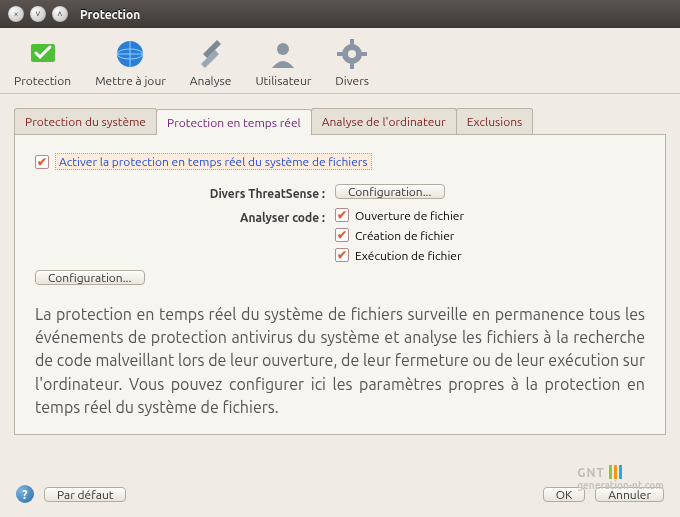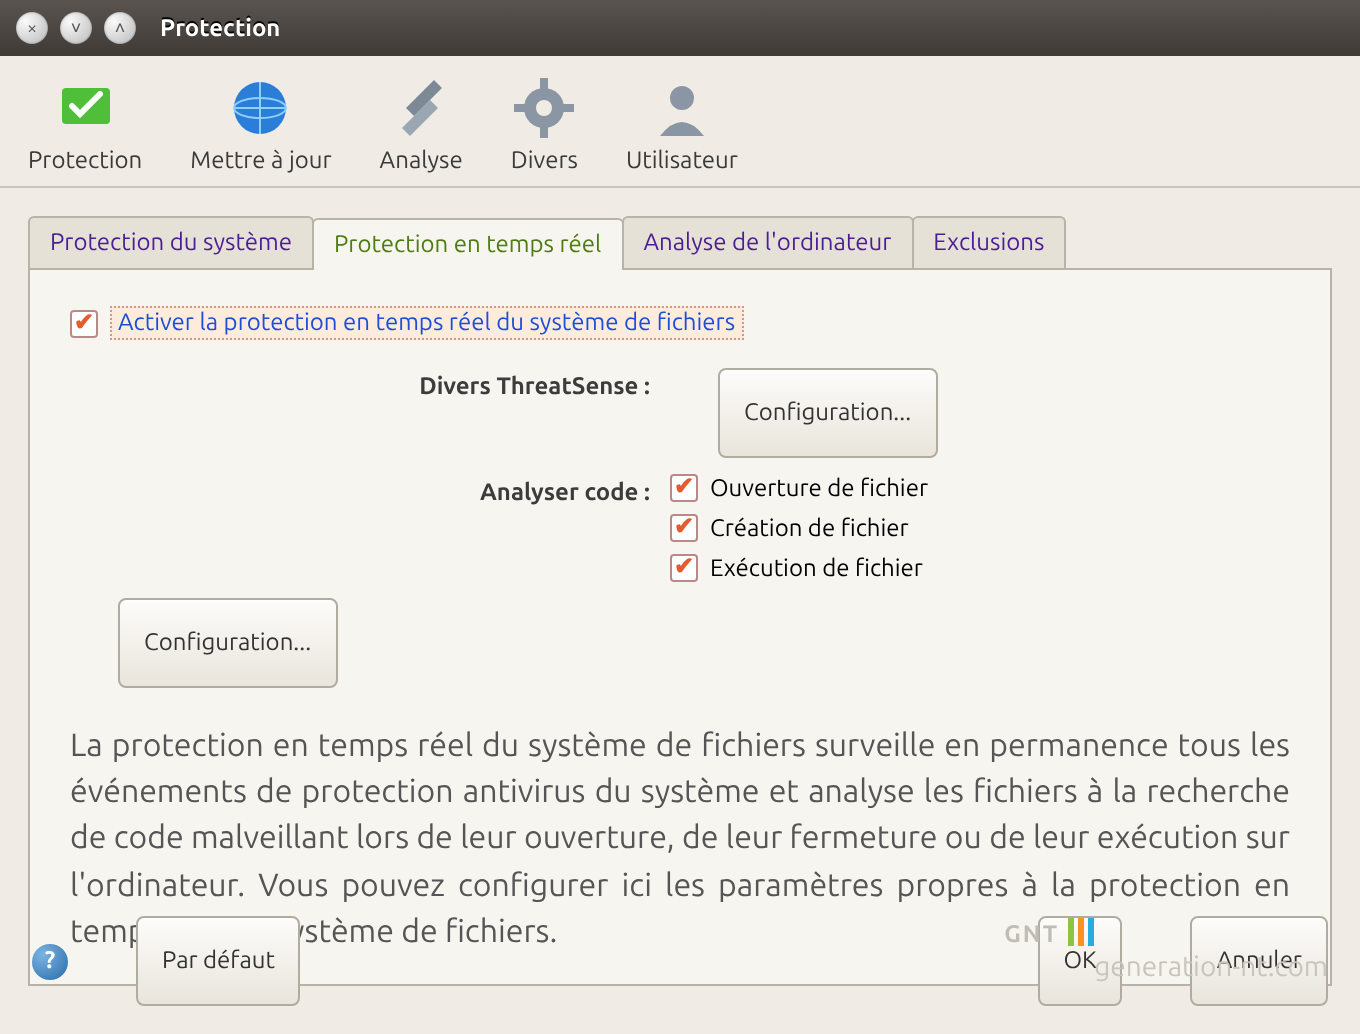--- a/index.html
+++ b/index.html
@@ -8,44 +8,44 @@
   .titlebar { height: 28px; background: linear-gradient(#5a5450, #3f3a36); display: flex; align-items: center; padding: 0 8px; gap: 6px; }
   .wbtn { width: 16px; height: 16px; border-radius: 50%; background: radial-gradient(circle at 30% 30%, #fafafa, #b8b8b8); box-shadow: inset 0 0 1px rgba(0,0,0,.5); display:flex; align-items:center; justify-content:center; font-size:9px; color:#555;}
   .title { color: #fff; font-weight: bold; margin-left: 6px; text-shadow: 0 -1px 0 #000; }
 
   .toolbar { display: flex; gap: 24px; padding: 10px 14px 6px; border-bottom: 1px solid #c9c4bb; }
   .tbitem { display: flex; flex-direction: column; align-items: center; gap: 4px; cursor: pointer; }
   .tbitem .icon { width: 32px; height: 32px; display: flex; align-items: center; justify-content: center; }
   .tbitem span.label { color: #3a3a3a; }
 
   .tabstrip { display: flex; margin: 14px 14px 0; border-bottom: 1px solid #b8b2a7; }
-  .tab { padding: 6px 10px; background: #e6e1d7; border: 1px solid #b8b2a7; border-bottom: none; margin-right: -1px; color: #4c1d95; border-top-left-radius: 3px; border-top-right-radius: 3px; cursor:pointer;}
-  .tab.active { background: #f7f5f0; color: #4d7c0f; position: relative; top: 1px;}
+  .tab { padding: 6px 10px; background: #e6e1d7; border: 1px solid #b8b2a7; border-bottom: none; margin-right: -1px; color: #7f1d1d; border-top-left-radius: 3px; border-top-right-radius: 3px; cursor:pointer;}
+  .tab.active { background: #f7f5f0; color: #701a75; position: relative; top: 1px;}
 
   .pane { margin: 0 14px 0; background: #f7f5f0; border: 1px solid #b8b2a7; border-top: none; padding: 18px 20px 14px; min-height: 300px; }
 
   .mainchk { display: flex; align-items: center; gap: 6px; margin-bottom: 14px; }
   .chk { width: 14px; height: 14px; border: 1px solid #b88; background: #fff; display:flex; align-items:center; justify-content:center; border-radius:2px;}
   .chk .tick { color: #e45b2d; font-size: 12px; line-height: 1; font-weight:bold;}
   .mainchk .hl { background: #fdecdc; border: 1px dotted #d49a7d; padding: 1px 3px; color: #1d4ed8; }
 
   .row { display: flex; align-items: flex-start; margin-bottom: 8px; }
   .row .lbl { width: 300px; text-align: right; padding-right: 10px; font-weight: bold; color: #3c3c3c; padding-top:3px; }
   .row .val { display: flex; flex-direction: column; gap: 6px; }
   .valh { display: flex; align-items: center; gap: 6px; }
-  .btn { padding: 15px 12px; background: linear-gradient(#fdfcfa, #e9e5dc); border: 1px solid #b2aca0; border-radius: 4px; color: #333; cursor:pointer; box-shadow: 0 1px 0 rgba(255,255,255,.7) inset; margin-left: 24px;}
+  .btn { padding: 0 12px; background: linear-gradient(#fdfcfa, #e9e5dc); border: 1px solid #b2aca0; border-radius: 4px; color: #333; cursor:pointer; box-shadow: 0 1px 0 rgba(255,255,255,.7) inset;}
 
   .desc { margin-top: 18px; color: #555; font-size: 16px; line-height: 1.45; text-align: justify; }
 
   .footer { position: absolute; left: 0; right: 0; bottom: 0; display: flex; align-items: center; padding: 10px 16px 14px; gap: 10px; }
   .help { width: 18px; height: 18px; border-radius: 50%; background: radial-gradient(circle at 30% 30%, #7ab4e4, #2a6aa8); color: #fff; display:flex; align-items:center; justify-content:center; font-weight:bold; font-size:12px;}
   .spacer { flex: 1; }
 
   .watermark { position: absolute; right: 16px; bottom: 26px; color: #c1bdb5; font-size: 18px; font-weight:bold; letter-spacing:1px; pointer-events:none;}
-  .watermark small { display:block; font-size:14px; font-weight:normal; letter-spacing:0; color:#c9c5bd; text-align:right;margin-left:45px;}
+  .watermark small { display:block; font-size:10px; font-weight:bold; letter-spacing:0; color:#c9c5bd; text-align:right;}
   .bars { display:inline-flex; gap:2px; margin-left:4px; vertical-align:middle;}
   .bars i { width:3px; height:14px; display:inline-block;}
 </style>
 </head>
 <body>
 
 <div class="titlebar">
   <div class="wbtn">×</div>
   <div class="wbtn">˅</div>
   <div class="wbtn">˄</div>
@@ -77,40 +77,40 @@
       <svg width="32" height="32" viewBox="0 0 32 32">
           <path d="M6 26 L20 12 l4 4 L10 30z" fill="#9aa6b2"></path>
           <path d="M26 6 L12 20 l-4 -4 L22 2z" fill="#7d8a96"></path>
         </svg>
     </div>
     <span class="label">Analyse</span>
   </div>
   <div class="tbitem">
     <div class="icon">
       <svg width="32" height="32" viewBox="0 0 32 32">
+          <circle cx="16" cy="11" r="6" fill="#8a96a3"></circle>
+          <path d="M5 30 q11 -14 22 0 z" fill="#8a96a3"></path>
+        </svg>
+    </div>
+    <span class="label">Utilisateur</span>
+  </div>
+  <div class="tbitem">
+    <div class="icon">
+      <svg width="32" height="32" viewBox="0 0 32 32">
           <circle cx="16" cy="16" r="10" fill="#8a96a3"></circle>
           <circle cx="16" cy="16" r="4" fill="#f0ece5"></circle>
           <g fill="#8a96a3">
             <rect x="14" y="1" width="4" height="6"></rect>
             <rect x="14" y="25" width="4" height="6"></rect>
             <rect x="1" y="14" width="6" height="4"></rect>
             <rect x="25" y="14" width="6" height="4"></rect>
           </g>
         </svg>
     </div>
     <span class="label">Divers</span>
-  </div>
-  <div class="tbitem">
-    <div class="icon">
-      <svg width="32" height="32" viewBox="0 0 32 32">
-          <circle cx="16" cy="11" r="6" fill="#8a96a3"></circle>
-          <path d="M5 30 q11 -14 22 0 z" fill="#8a96a3"></path>
-        </svg>
-    </div>
-    <span class="label">Utilisateur</span>
   </div>
 </div>
 
 <div class="tabstrip">
   <div class="tab">Protection du système</div>
   <div class="tab active">Protection en temps réel</div>
   <div class="tab">Analyse de l'ordinateur</div>
   <div class="tab">Exclusions</div>
 </div>
 

